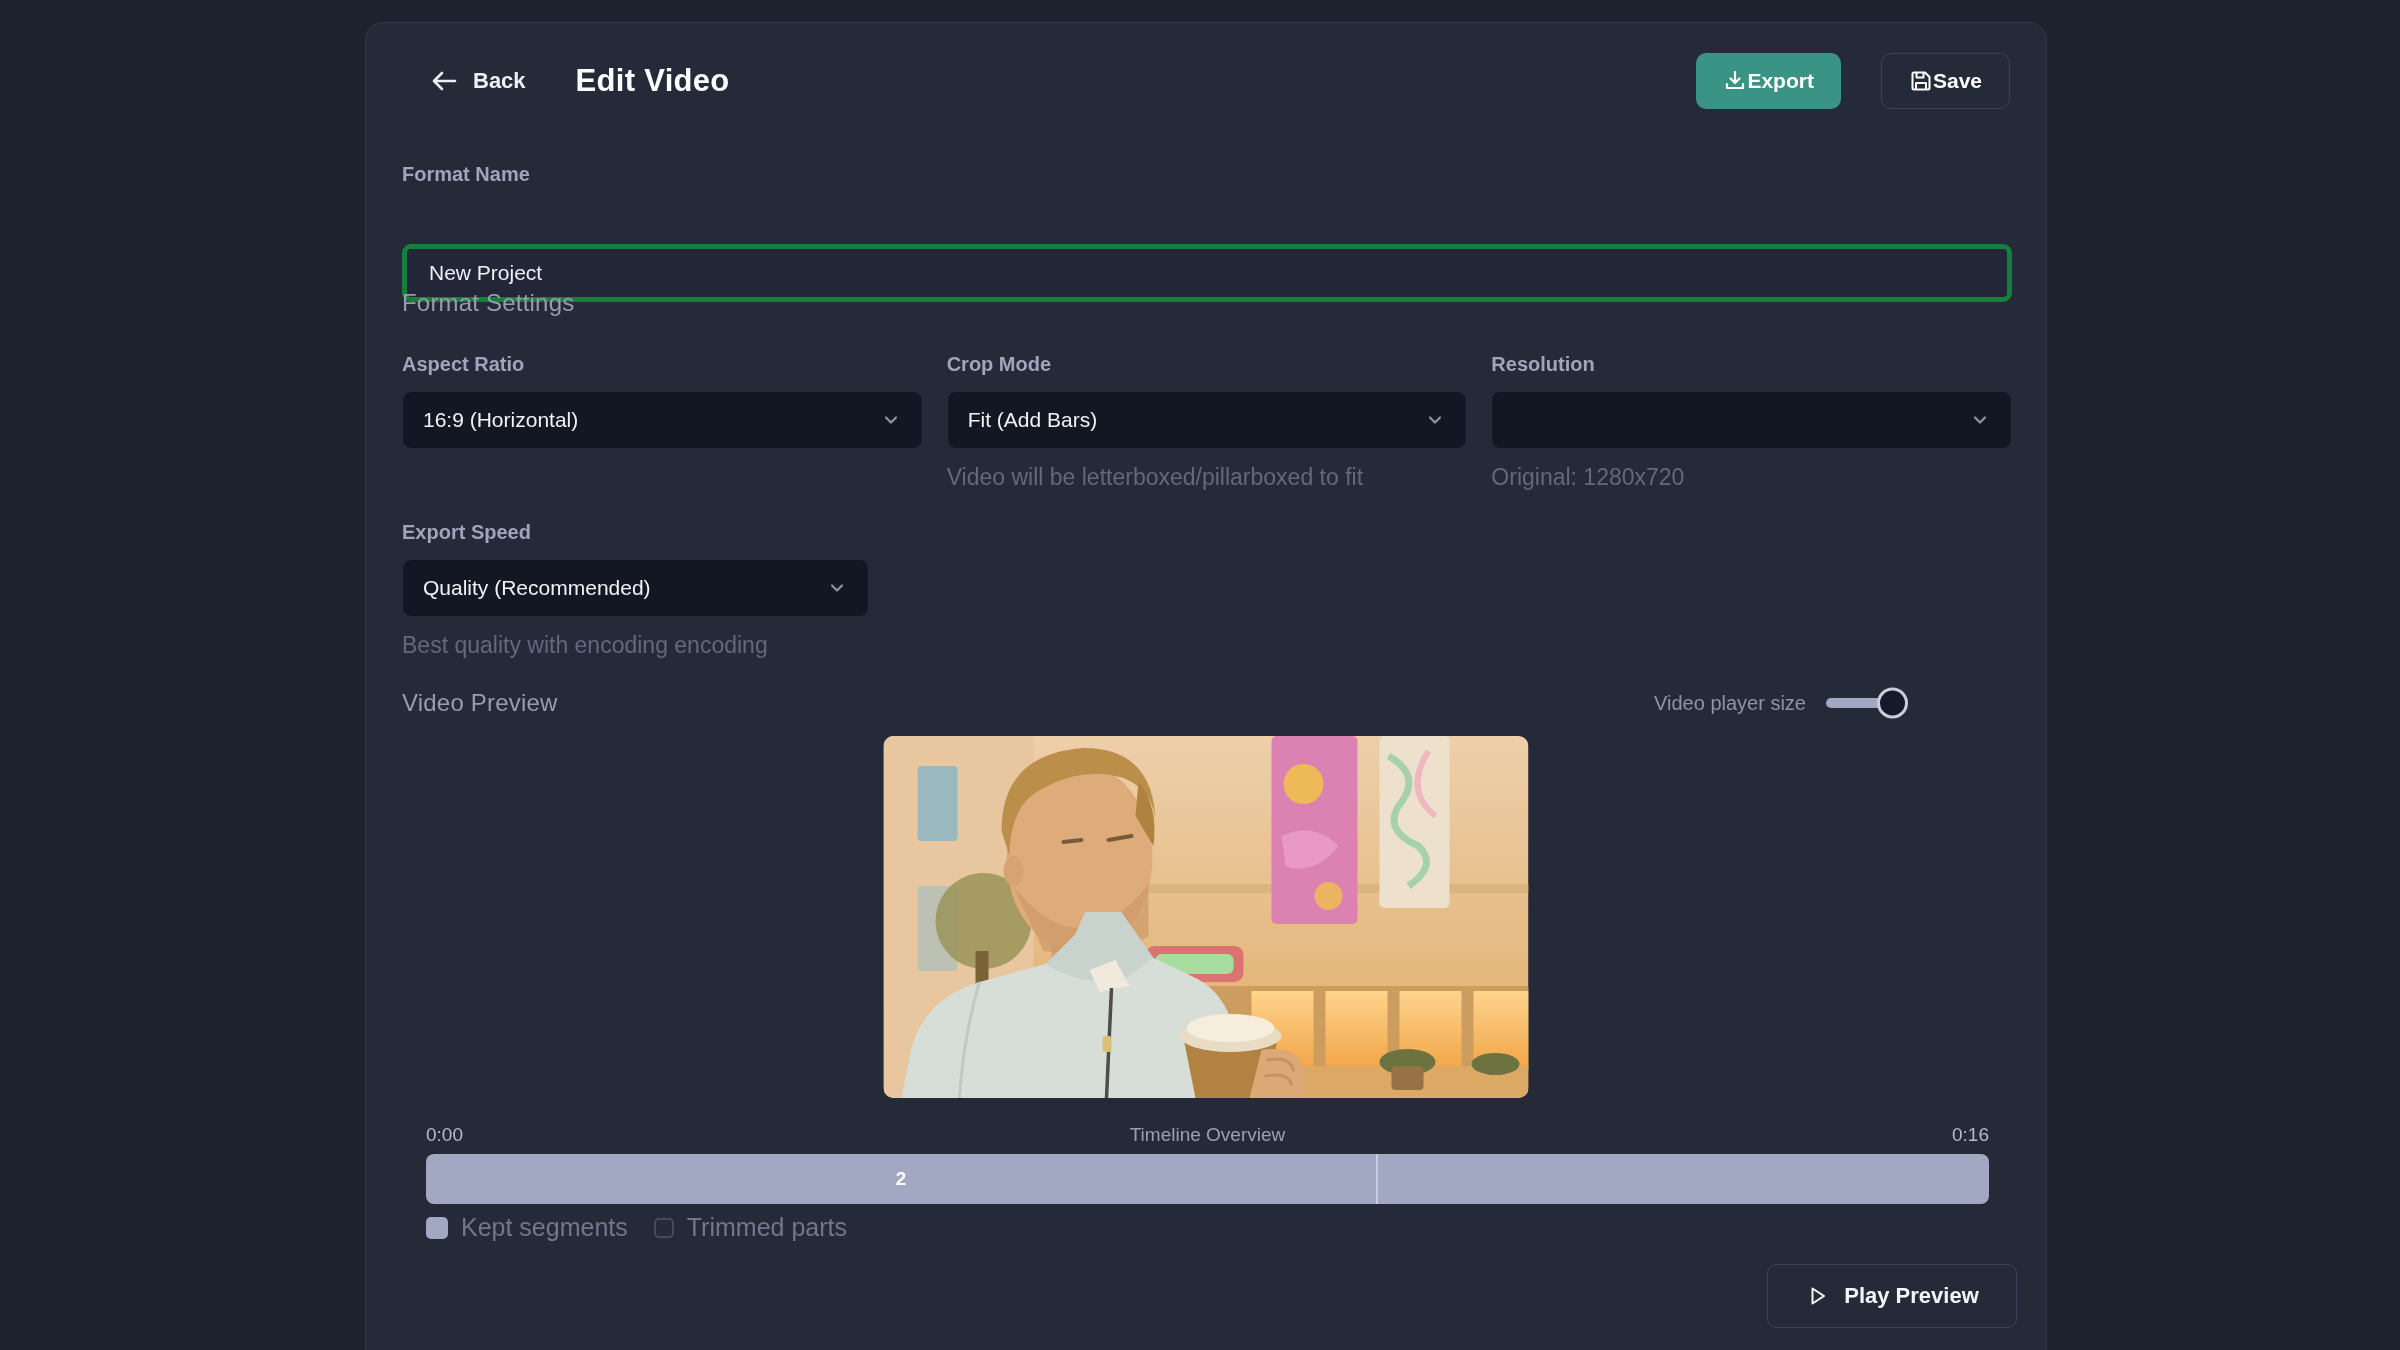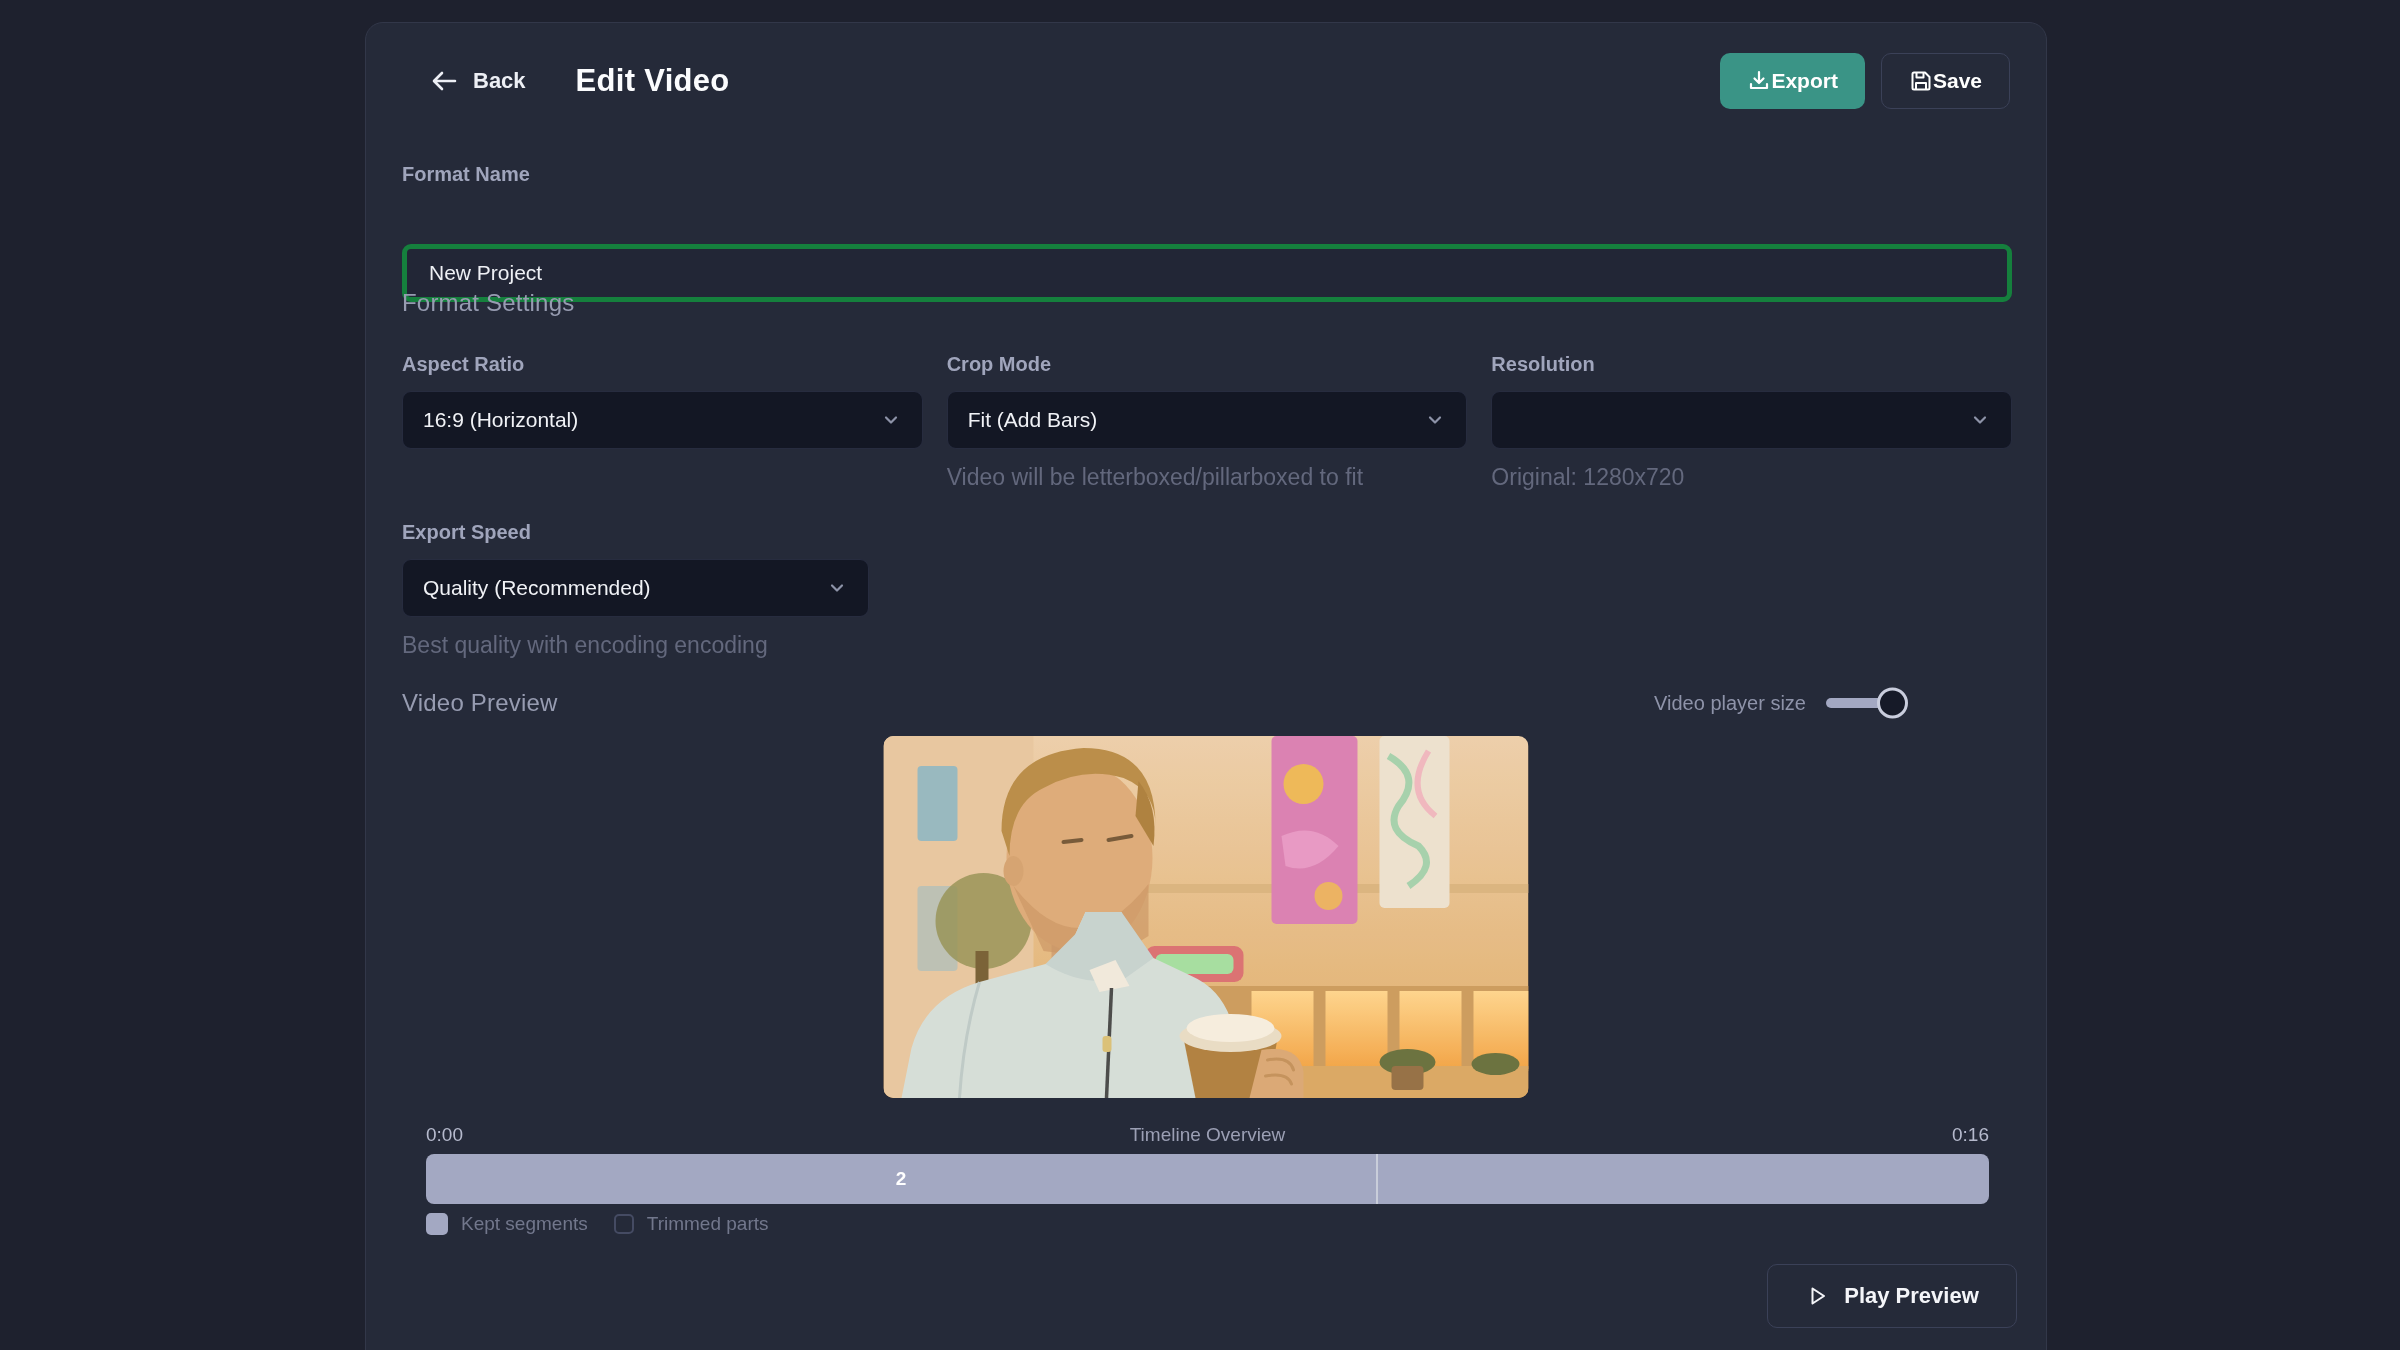--- a/index.html
+++ b/index.html
@@ -17,21 +17,21 @@
   }
   
   .header-row { position:absolute; top:26px; left:36px; right:36px; height:64px; display:flex; align-items:center; }
   .back-btn { display:flex; align-items:center; gap:15px; margin-left:28px; cursor:pointer; }
   .back-btn span { font-size:22px; font-weight:700; color:#edeff5; }
   .page-title { margin-left:50px; font-size:31px; font-weight:800; color:#fbfcfe; letter-spacing:.3px; }
   .actions { margin-left:auto; display:flex; gap:16px; }
   .btn { height:56px; border-radius:10px; display:flex; align-items:center; gap:0;
          font-size:21px; font-weight:700; color:#ffffff; padding:0 27px; cursor:pointer; border:none; }
   .btn-export { background:var(--accent,#3a9486); }
-  .btn-save { background:transparent; border:1px solid #3b4158; }
+  .btn-save { background:transparent; border:1px solid #3b4158;margin-left:24px; }
   
   .proj-label { position:absolute; top:140px; left:36px; font-size:20px; font-weight:700; color:#a0a5bc; }
   .text-input { position:absolute; top:174px; left:36px; width:1610px; height:58px;
     background:#222636; border:5px solid #15803d; border-radius:9px;
     display:flex; align-items:center; padding:0 22px; font-size:21px; color:#eef0f5;margin-top:47px; }
   
   .section-title { font-size:24px; font-weight:500; color:#979cb1; letter-spacing:.2px; }
   .format-title { position:absolute; top:266px; left:36px; }
   .cols { position:absolute; top:330px; left:36px; width:1610px;
           display:grid; grid-template-columns:1fr 1fr 1fr; gap:24px; }
@@ -57,21 +57,21 @@
   .tl-start { color:#b6bacd; }
   .tl-title { flex:1; text-align:center; color:#9b9fb4; }
   .tl-end { color:#b6bacd; }
   .timeline-bar { position:absolute; top:1131px; left:60px; width:1563px; height:50px;
                   border-radius:8px; overflow:hidden; display:flex; cursor:pointer; }
   .tl-seg { height:100%; background:var(--bar,#a3a8c2); display:flex; align-items:center; justify-content:center; }
   .tl-seg + .tl-seg { border-left:2px solid #c9cdda; }
   .tl-seg span { color:#ffffff; font-weight:700; font-size:19px; }
   
   .legend { position:absolute; top:1190px; left:60px; display:flex; align-items:center; gap:26px;
-            font-size:19px; color:#72778c; }
+            font-size:25px; color:#72778c; }
   .legend-item { display:flex; align-items:center; gap:13px; }
   .swatch-filled { width:22px; height:22px; border-radius:5px; background:var(--bar,#a3a8c2); }
   .swatch-outline { width:20px; height:20px; border-radius:5px; border:2px solid #454b63; background:transparent; }
   
   .play-btn { position:absolute; top:1241px; left:1401px; width:250px; height:64px;
               background:transparent; border:1px solid #3b4158; border-radius:10px;
               display:flex; align-items:center; justify-content:center; gap:15px;
               color:#f4f5f9; font-size:22px; font-weight:700; cursor:pointer; }
   .icon { display:block; }
 </style>

